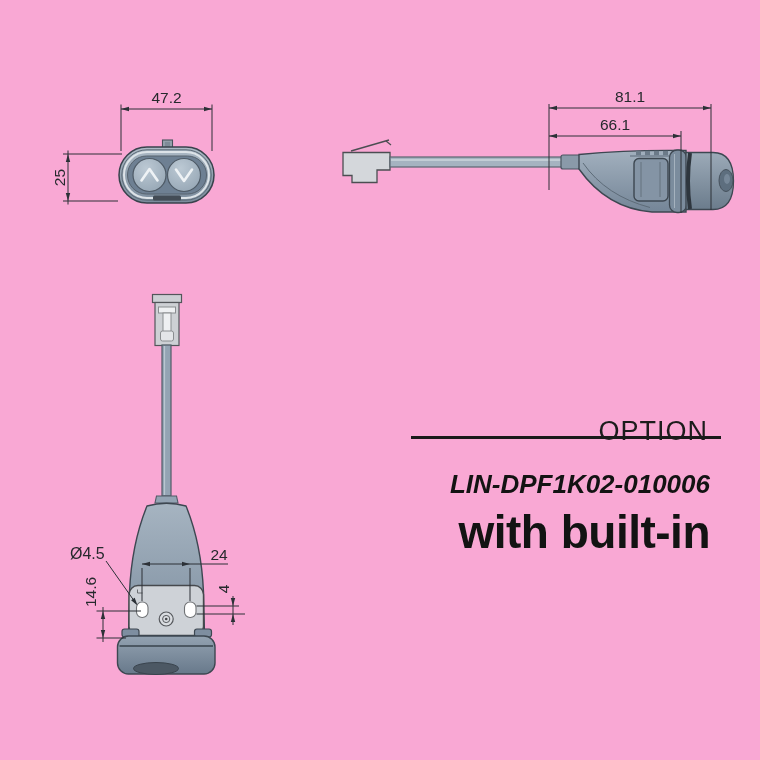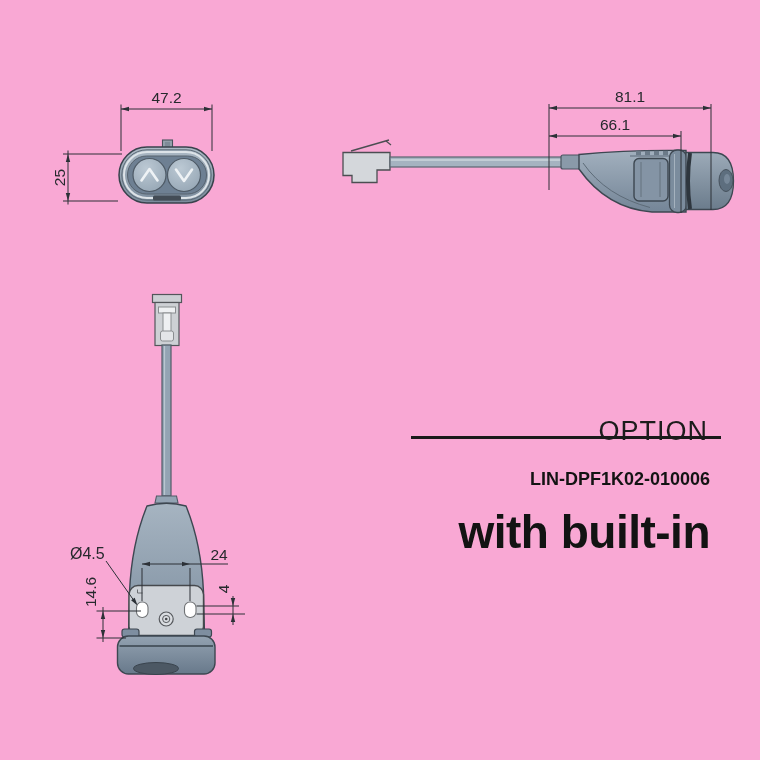--- a/index.html
+++ b/index.html
@@ -5,21 +5,21 @@
   html,body{margin:0;padding:0;background:#fff;}
   .canvas{
     position:relative;width:760px;height:760px;background:#f9a8d4;overflow:hidden;
     font-family:"Liberation Sans", sans-serif;
   }
   .drawing{position:absolute;left:0;top:0;width:760px;height:760px;}
   .dim-text{font-family:"Liberation Sans",sans-serif;font-size:15.5px;fill:#26292d;}
   .info{position:absolute;color:#131313;}
   .option-label{top:382px;right:52px;font-size:27px;font-weight:400;letter-spacing:1px;color:#1c1c1c;margin-top:34px;}
   .divider{position:absolute;left:411px;top:436px;width:310px;height:3px;background:#1a1a1a;}
-  .part-number{top:469px;right:50px;font-size:18px;font-weight:700;letter-spacing:0px;}
+  .part-number{top:469px;right:50px;font-size:26px;font-weight:700;letter-spacing:0px;font-style:italic;}
   .features{top:505px;right:50px;text-align:left;font-size:46px;font-weight:700;line-height:55px;letter-spacing:-0.5px;}
 </style>
 </head>
 <body>
 
 <div class="canvas">
 
   <svg class="drawing" viewBox="0 0 760 760">
     <defs>
       <linearGradient id="gBody" x1="0" y1="0" x2="0" y2="1">

